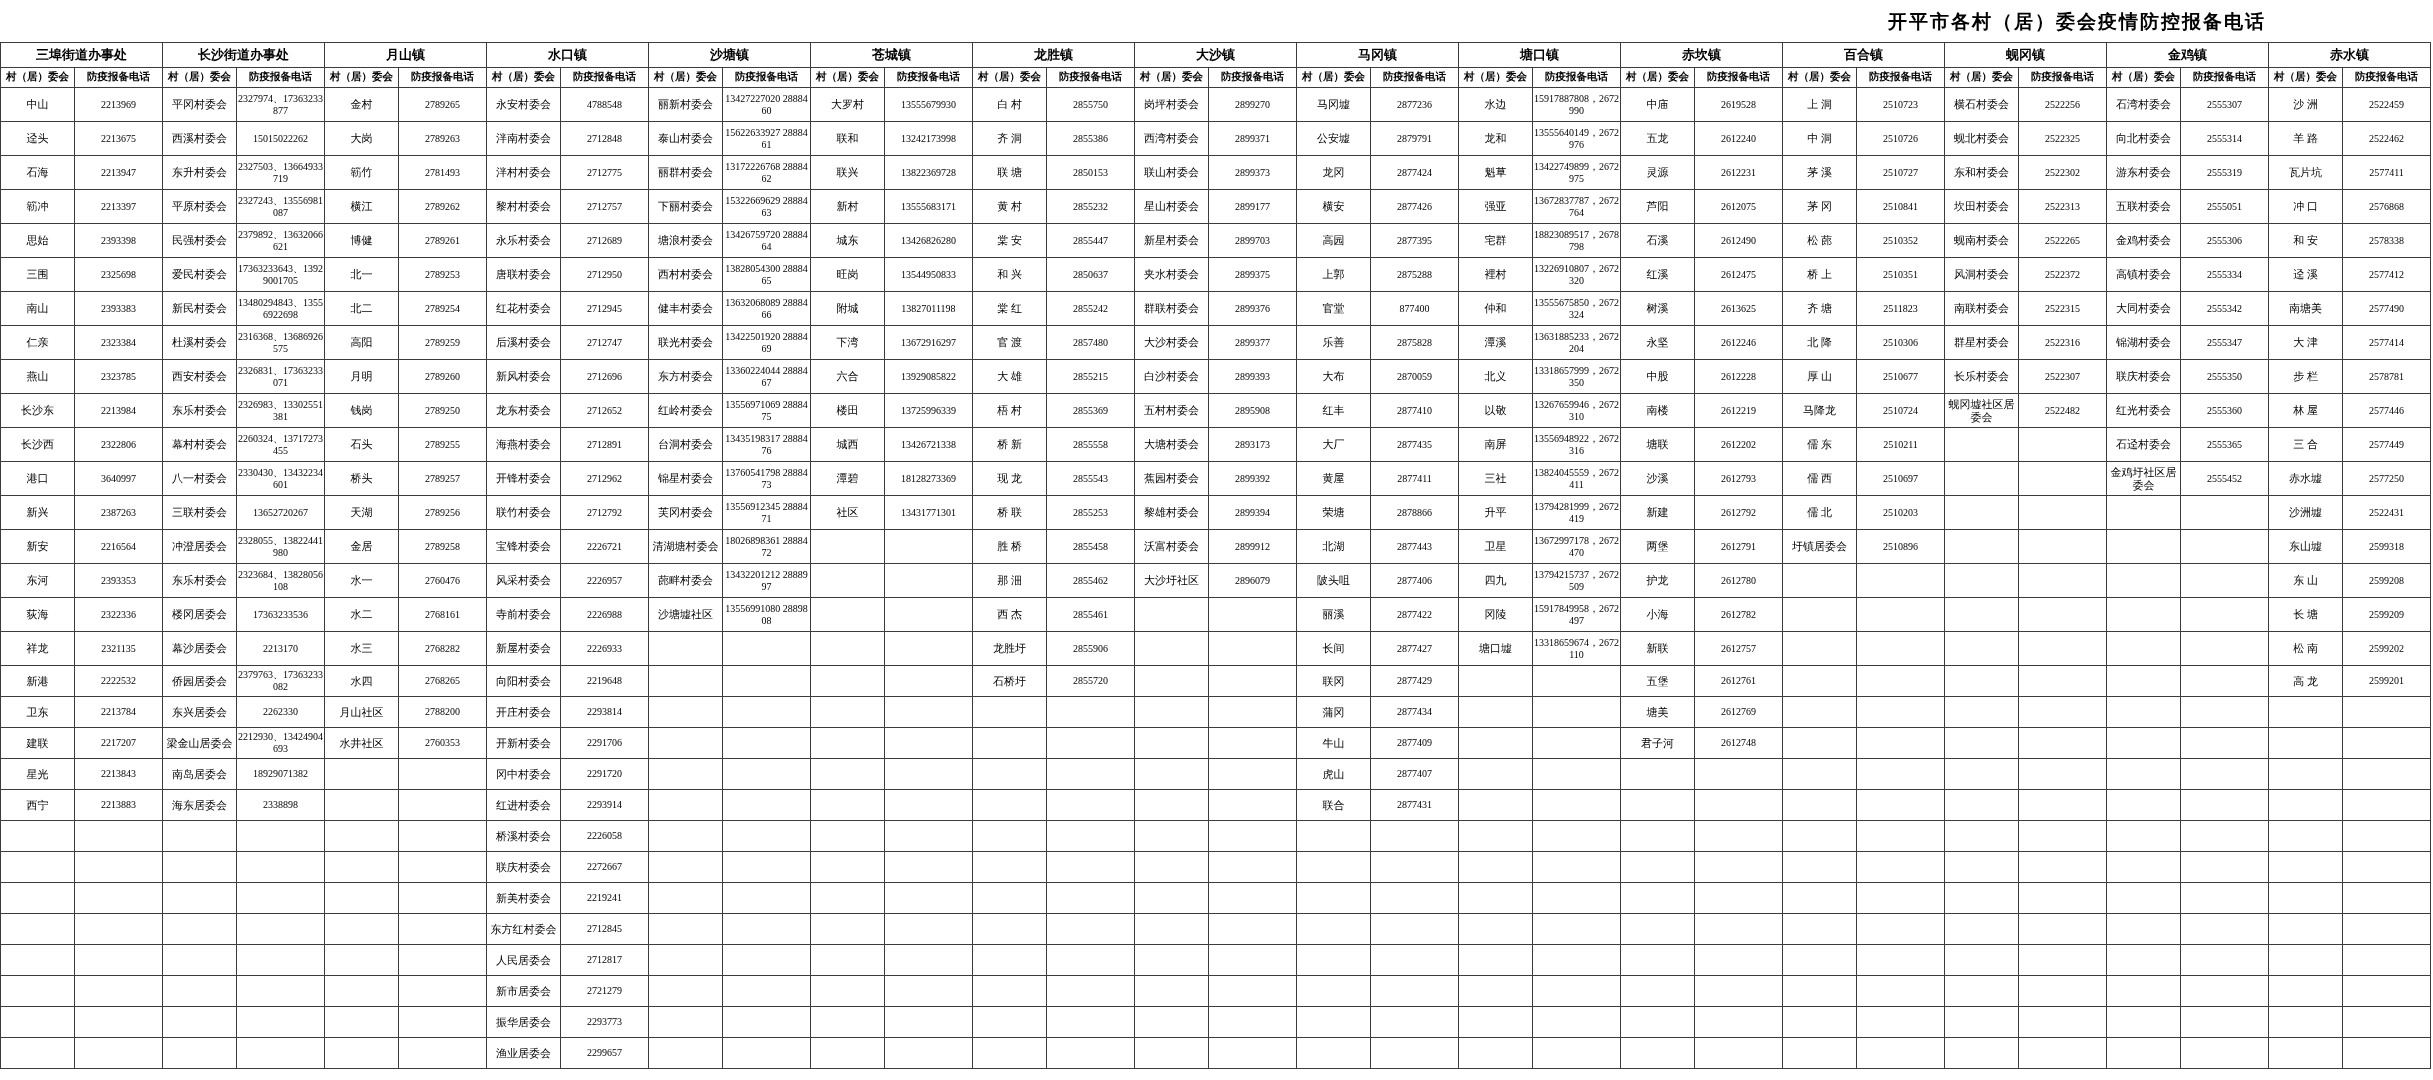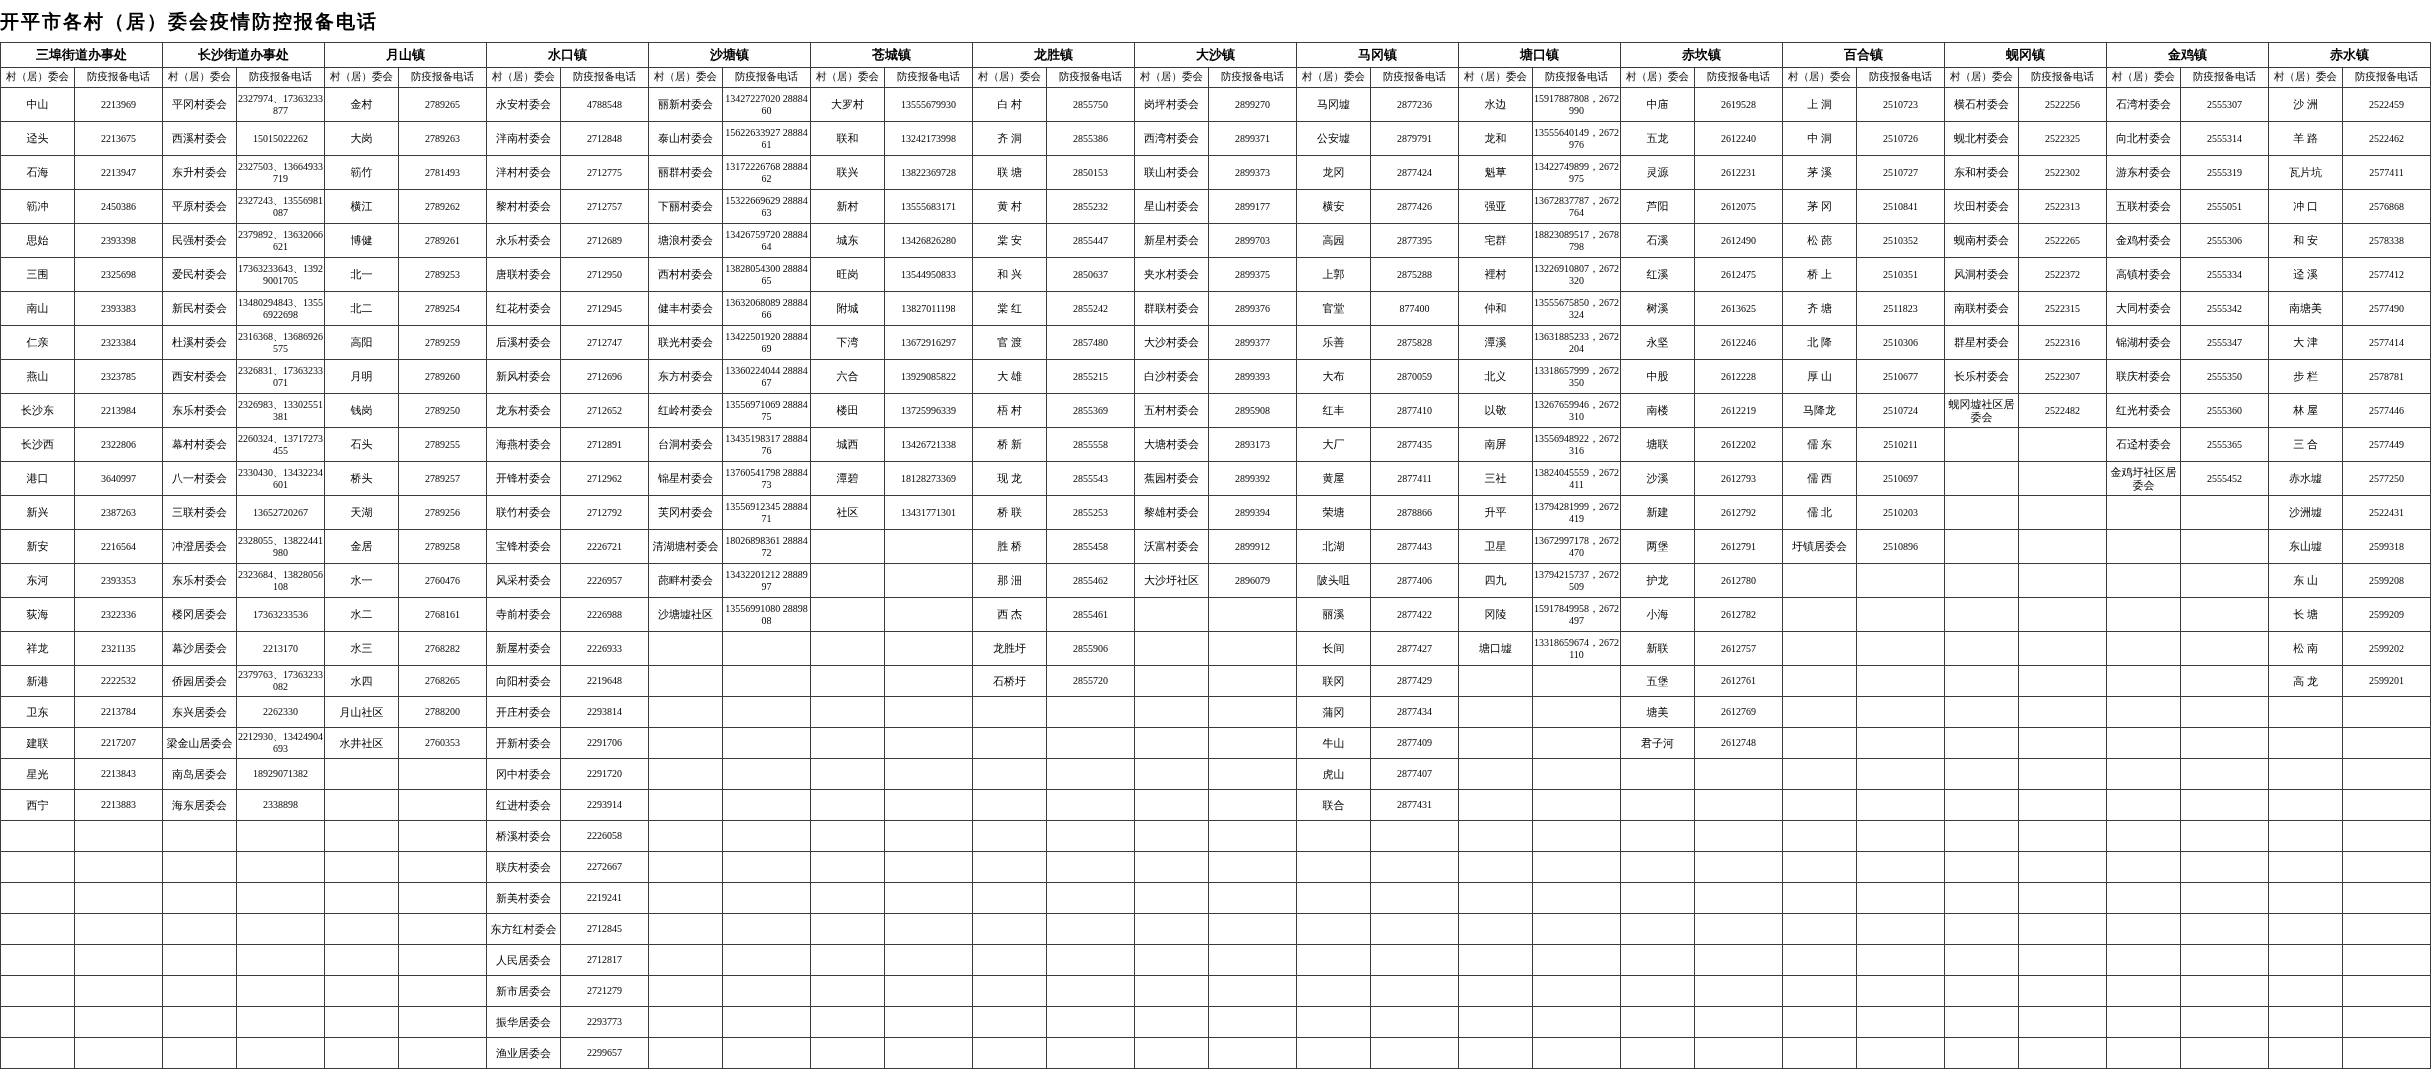--- a/index.html
+++ b/index.html
@@ -1,24 +1,24 @@
 <!DOCTYPE html>
 <html><head>
 <meta charset="utf-8">
 <style>
   html,body{margin:0;padding:0;background:#ffffff;}
   body{width:2433px;height:1080px;overflow:hidden;color:#000;
        font-family:"Liberation Serif","DejaVu Serif",serif;}
-  .title{width:2266px;text-align:left;font-size:19px;font-weight:bold;
+  .title{width:2266px;text-align:right;font-size:19px;font-weight:bold;
          padding:9px 0 7px 0;letter-spacing:2px;}
   table{border-collapse:collapse;table-layout:fixed;width:2205px;}
   th,td{border:1px solid #3c3c3c;text-align:center;vertical-align:middle;
         padding:0 1px;line-height:1.18;overflow:hidden;}
   th.town{font-size:13px;font-weight:bold;height:24px;}
-  th.colhead{font-size:10.5px;font-weight:normal;height:19px;white-space:nowrap;margin-top:33px;}
+  th.colhead{font-size:10.5px;font-weight:bold;height:19px;white-space:nowrap;margin-top:33px;}
   td.name{font-size:11px;}
   td.phone{font-size:10px;word-break:break-all;}
   tbody tr{height:31px;}
   tbody tr:nth-child(-n+17){height:34px;}
 </style>
 </head>
 <body>
 
 <div class="title">开平市各村（居）委会疫情防控报备电话</div>
 <table>
@@ -197,21 +197,21 @@
         <td class="phone">2510727</td>
         <td class="name">东和村委会</td>
         <td class="phone">2522302</td>
         <td class="name">游东村委会</td>
         <td class="phone">2555319</td>
         <td class="name">瓦片坑</td>
         <td class="phone">2577411</td>
       </tr>
       <tr>
         <td class="name">簕冲</td>
-        <td class="phone">2450386</td>
+        <td class="phone">2213397</td>
         <td class="name">平原村委会</td>
         <td class="phone">2327243、13556981087</td>
         <td class="name">横江</td>
         <td class="phone">2789262</td>
         <td class="name">黎村村委会</td>
         <td class="phone">2712757</td>
         <td class="name">下丽村委会</td>
         <td class="phone">15322669629 2888463</td>
         <td class="name">新村</td>
         <td class="phone">13555683171</td>

